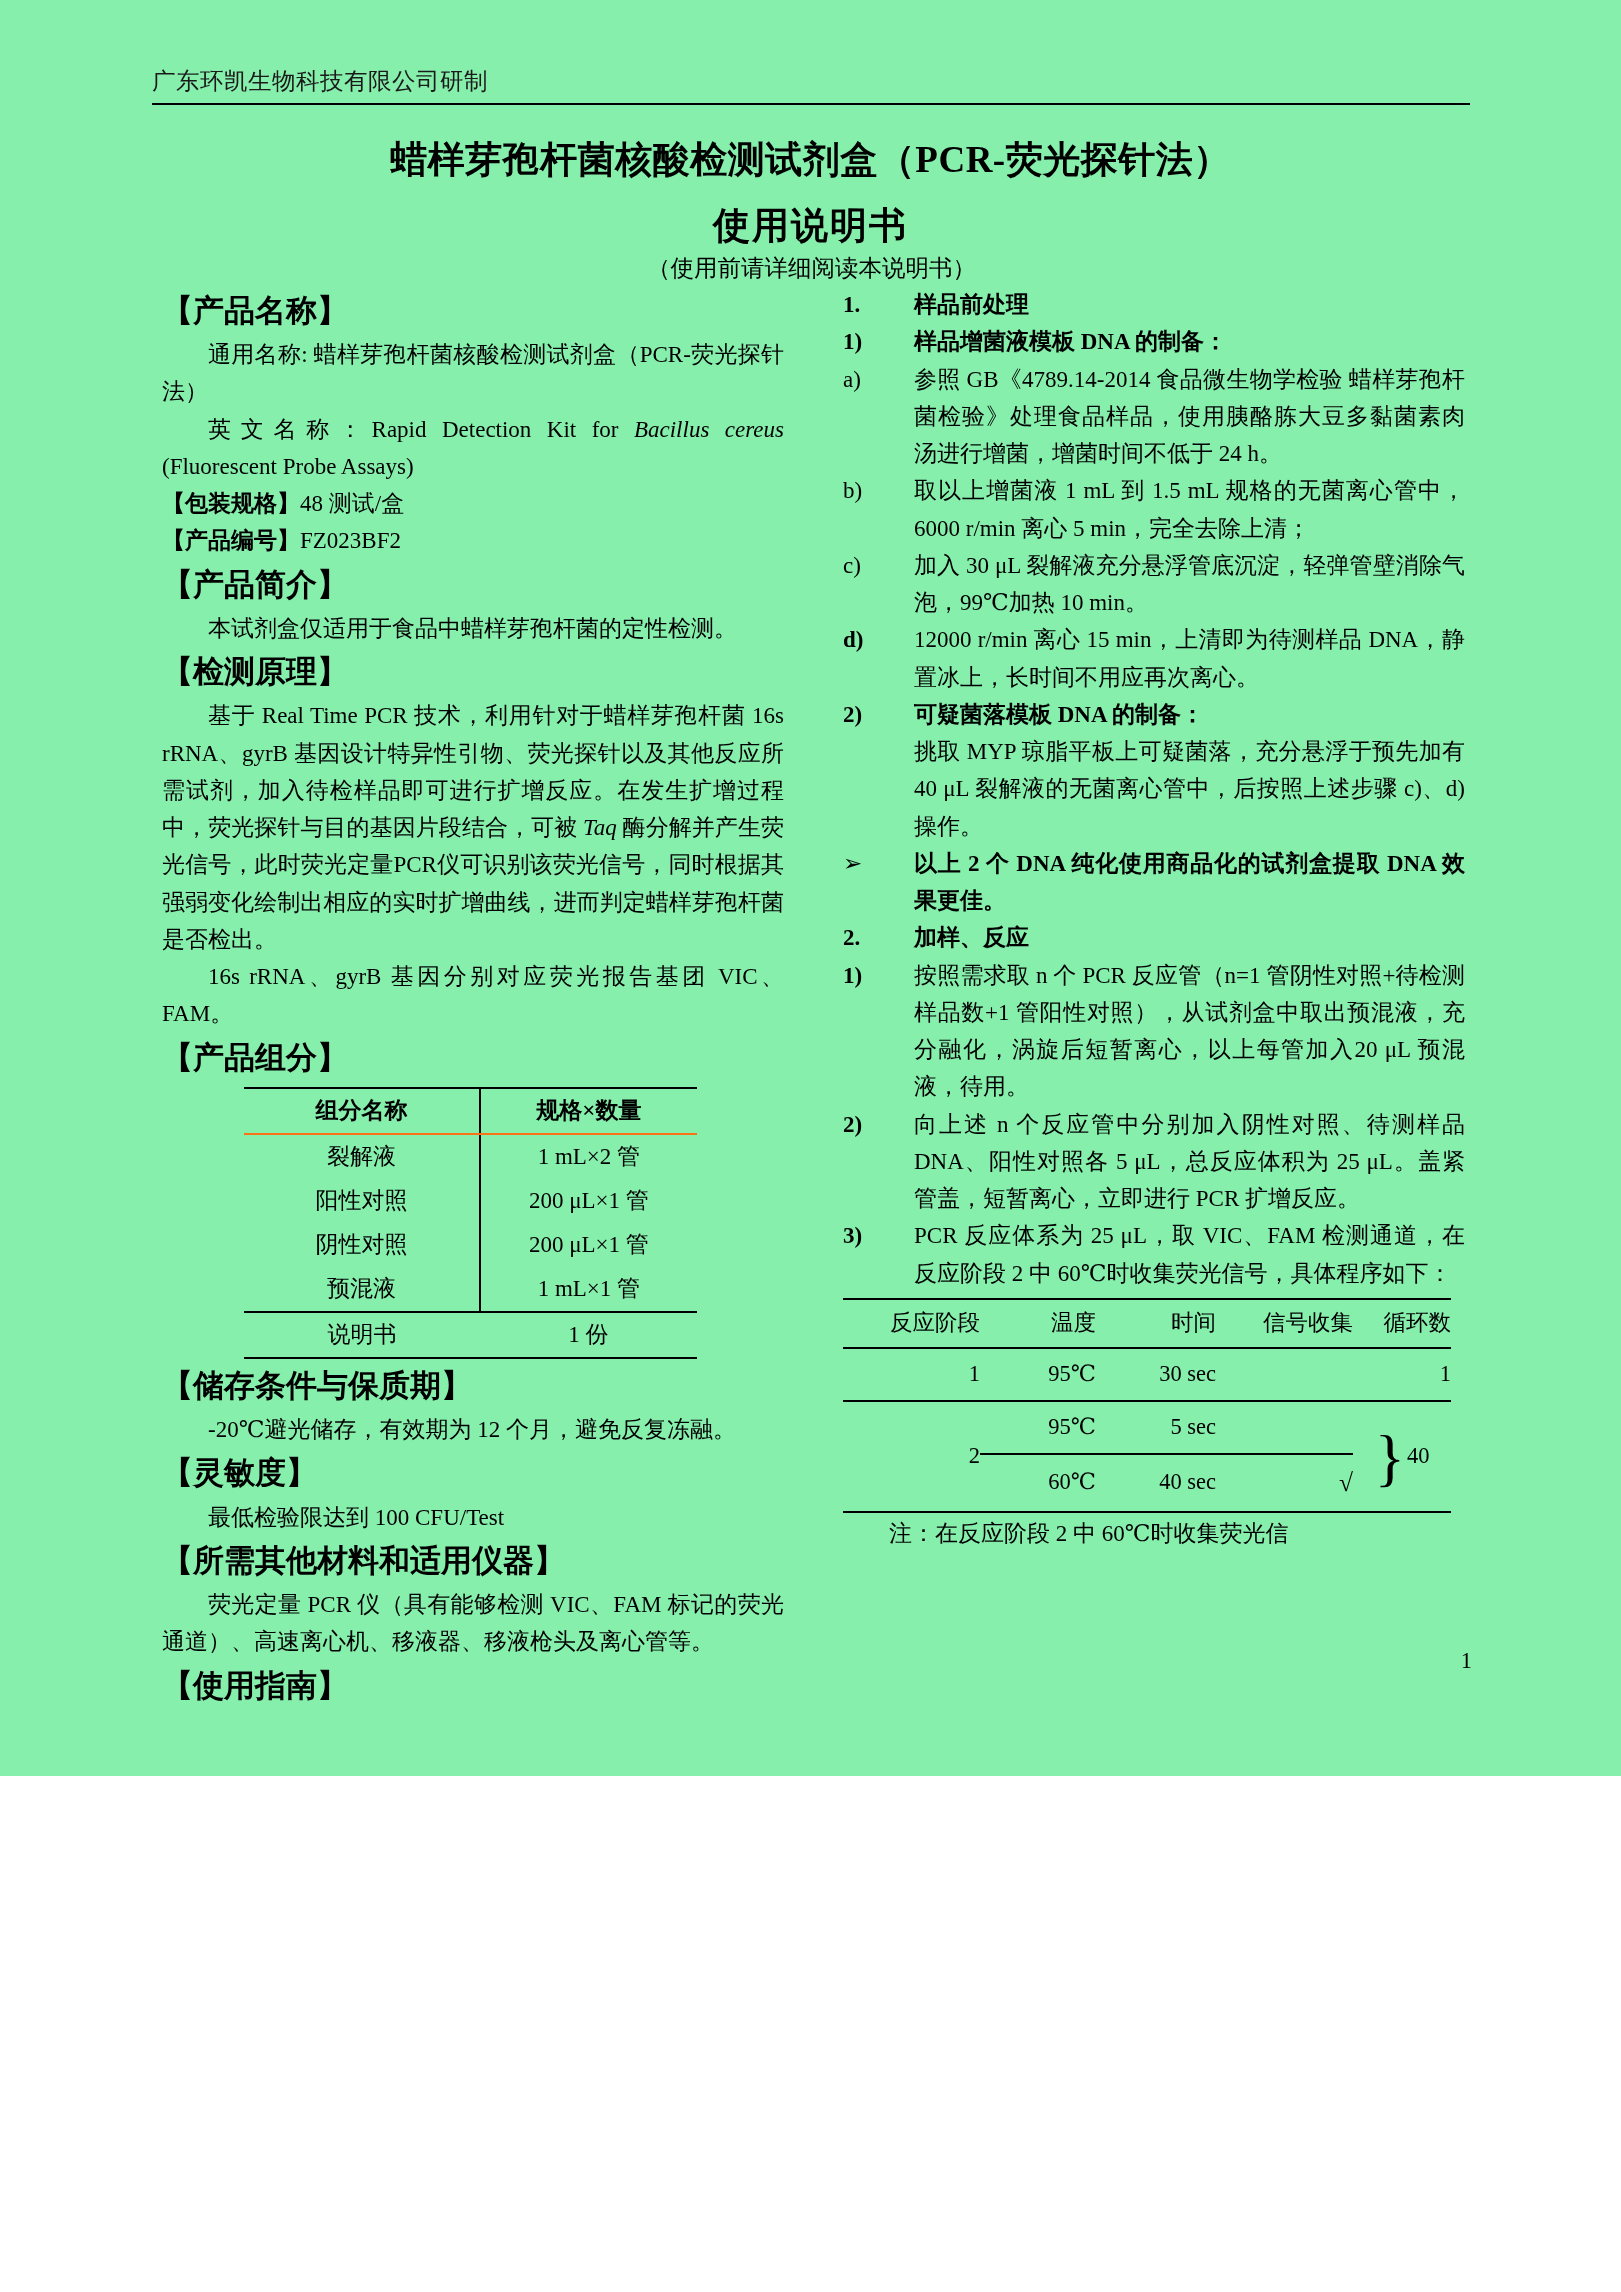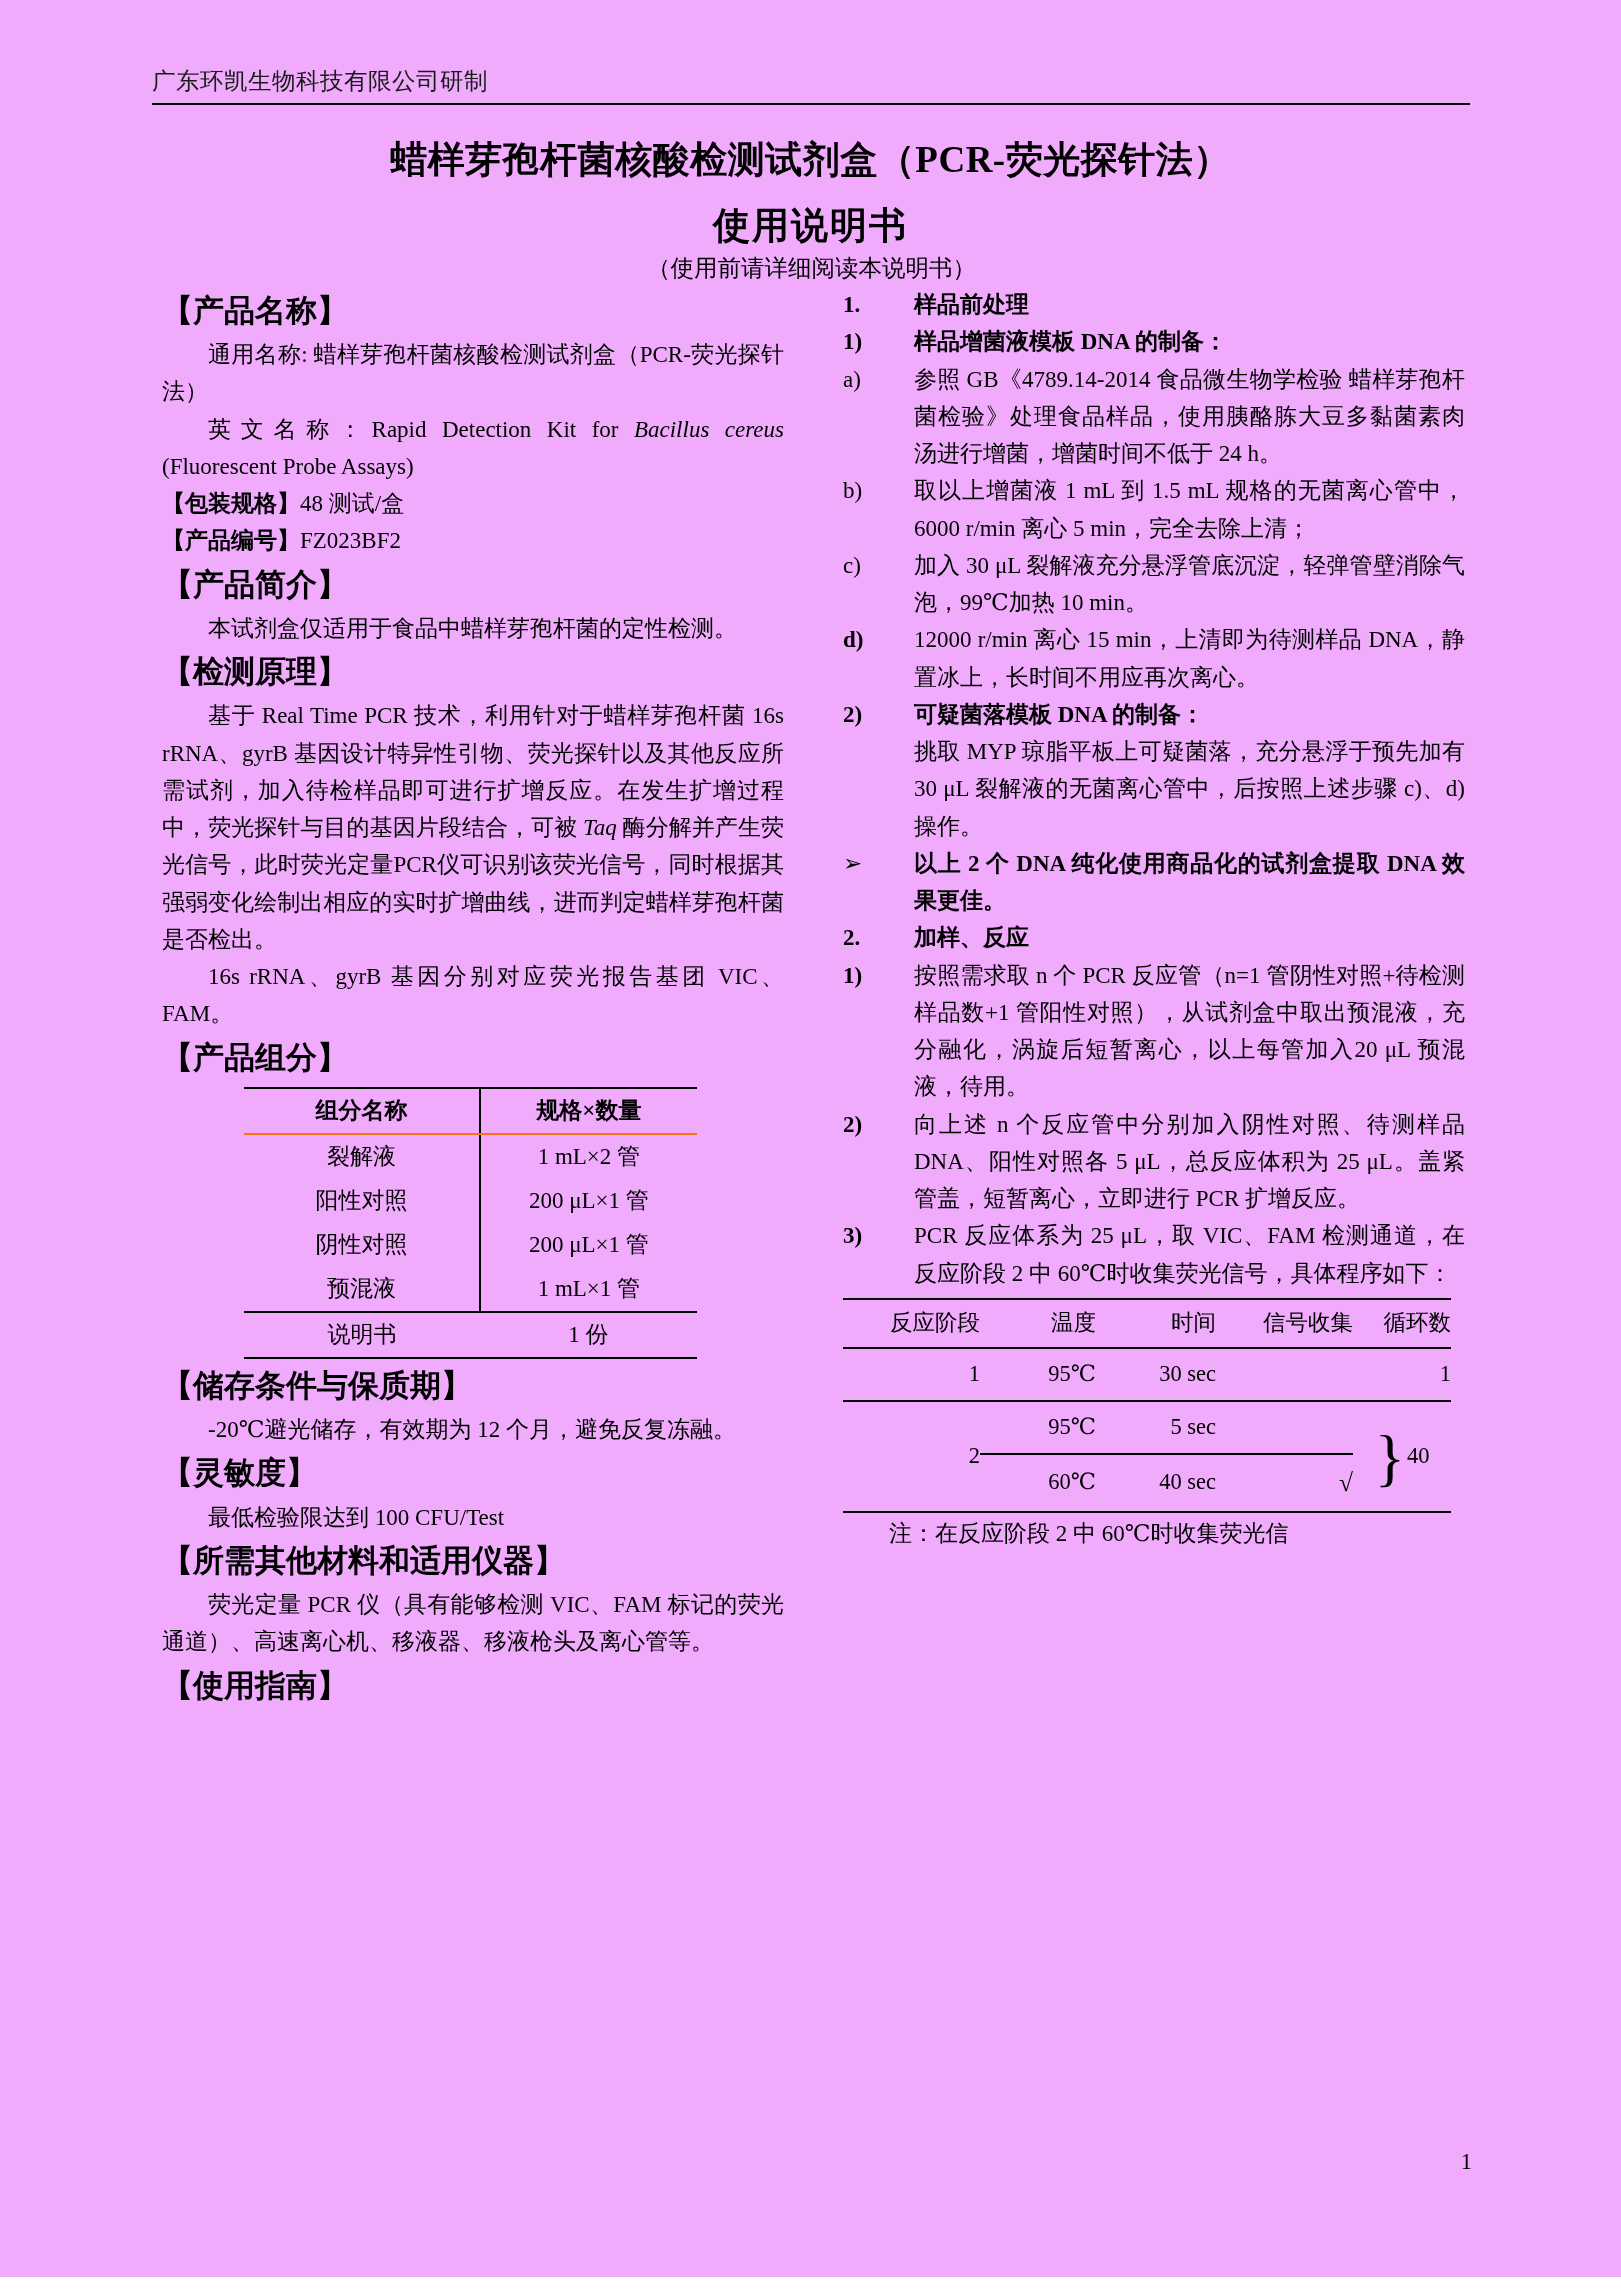--- a/index.html
+++ b/index.html
@@ -7,22 +7,22 @@
     padding: 0;
     background: #ffffff;
   }
   body {
     font-family: "Liberation Serif", "DejaVu Serif", serif;
     color: #000000;
   }
   .page {
     position: relative;
     width: 1621px;
-    height: 2277px;
-    background: #f0abfc;
+    height: 1776px;
+    background: #86efac;
     box-sizing: border-box;
     padding: 0;
     overflow: hidden;
   }
 
   
   .header {
     position: absolute;
     left: 152px;
     top: 65px;
@@ -330,21 +330,21 @@
 
       <div class="item">
         <div class="marker bold">d)</div>
         <div class="body">12000 r/min 离心 15 min，上清即为待测样品 DNA，静置冰上，长时间不用应再次离心。</div>
       </div>
 
       <div class="item">
         <div class="marker bold">2)</div>
         <div class="body">
           <span class="bold">可疑菌落模板 DNA 的制备：</span>
-          <div>挑取 MYP 琼脂平板上可疑菌落，充分悬浮于预先加有 30 μL 裂解液的无菌离心管中，后按照上述步骤 c)、d)操作。</div>
+          <div>挑取 MYP 琼脂平板上可疑菌落，充分悬浮于预先加有 40 μL 裂解液的无菌离心管中，后按照上述步骤 c)、d)操作。</div>
         </div>
       </div>
 
       <div class="item">
         <div class="marker">➢</div>
         <div class="body bold">以上 2 个 DNA 纯化使用商品化的试剂盒提取 DNA 效果更佳。</div>
       </div>
 
       <div class="item">
         <div class="marker bold">2.</div>

